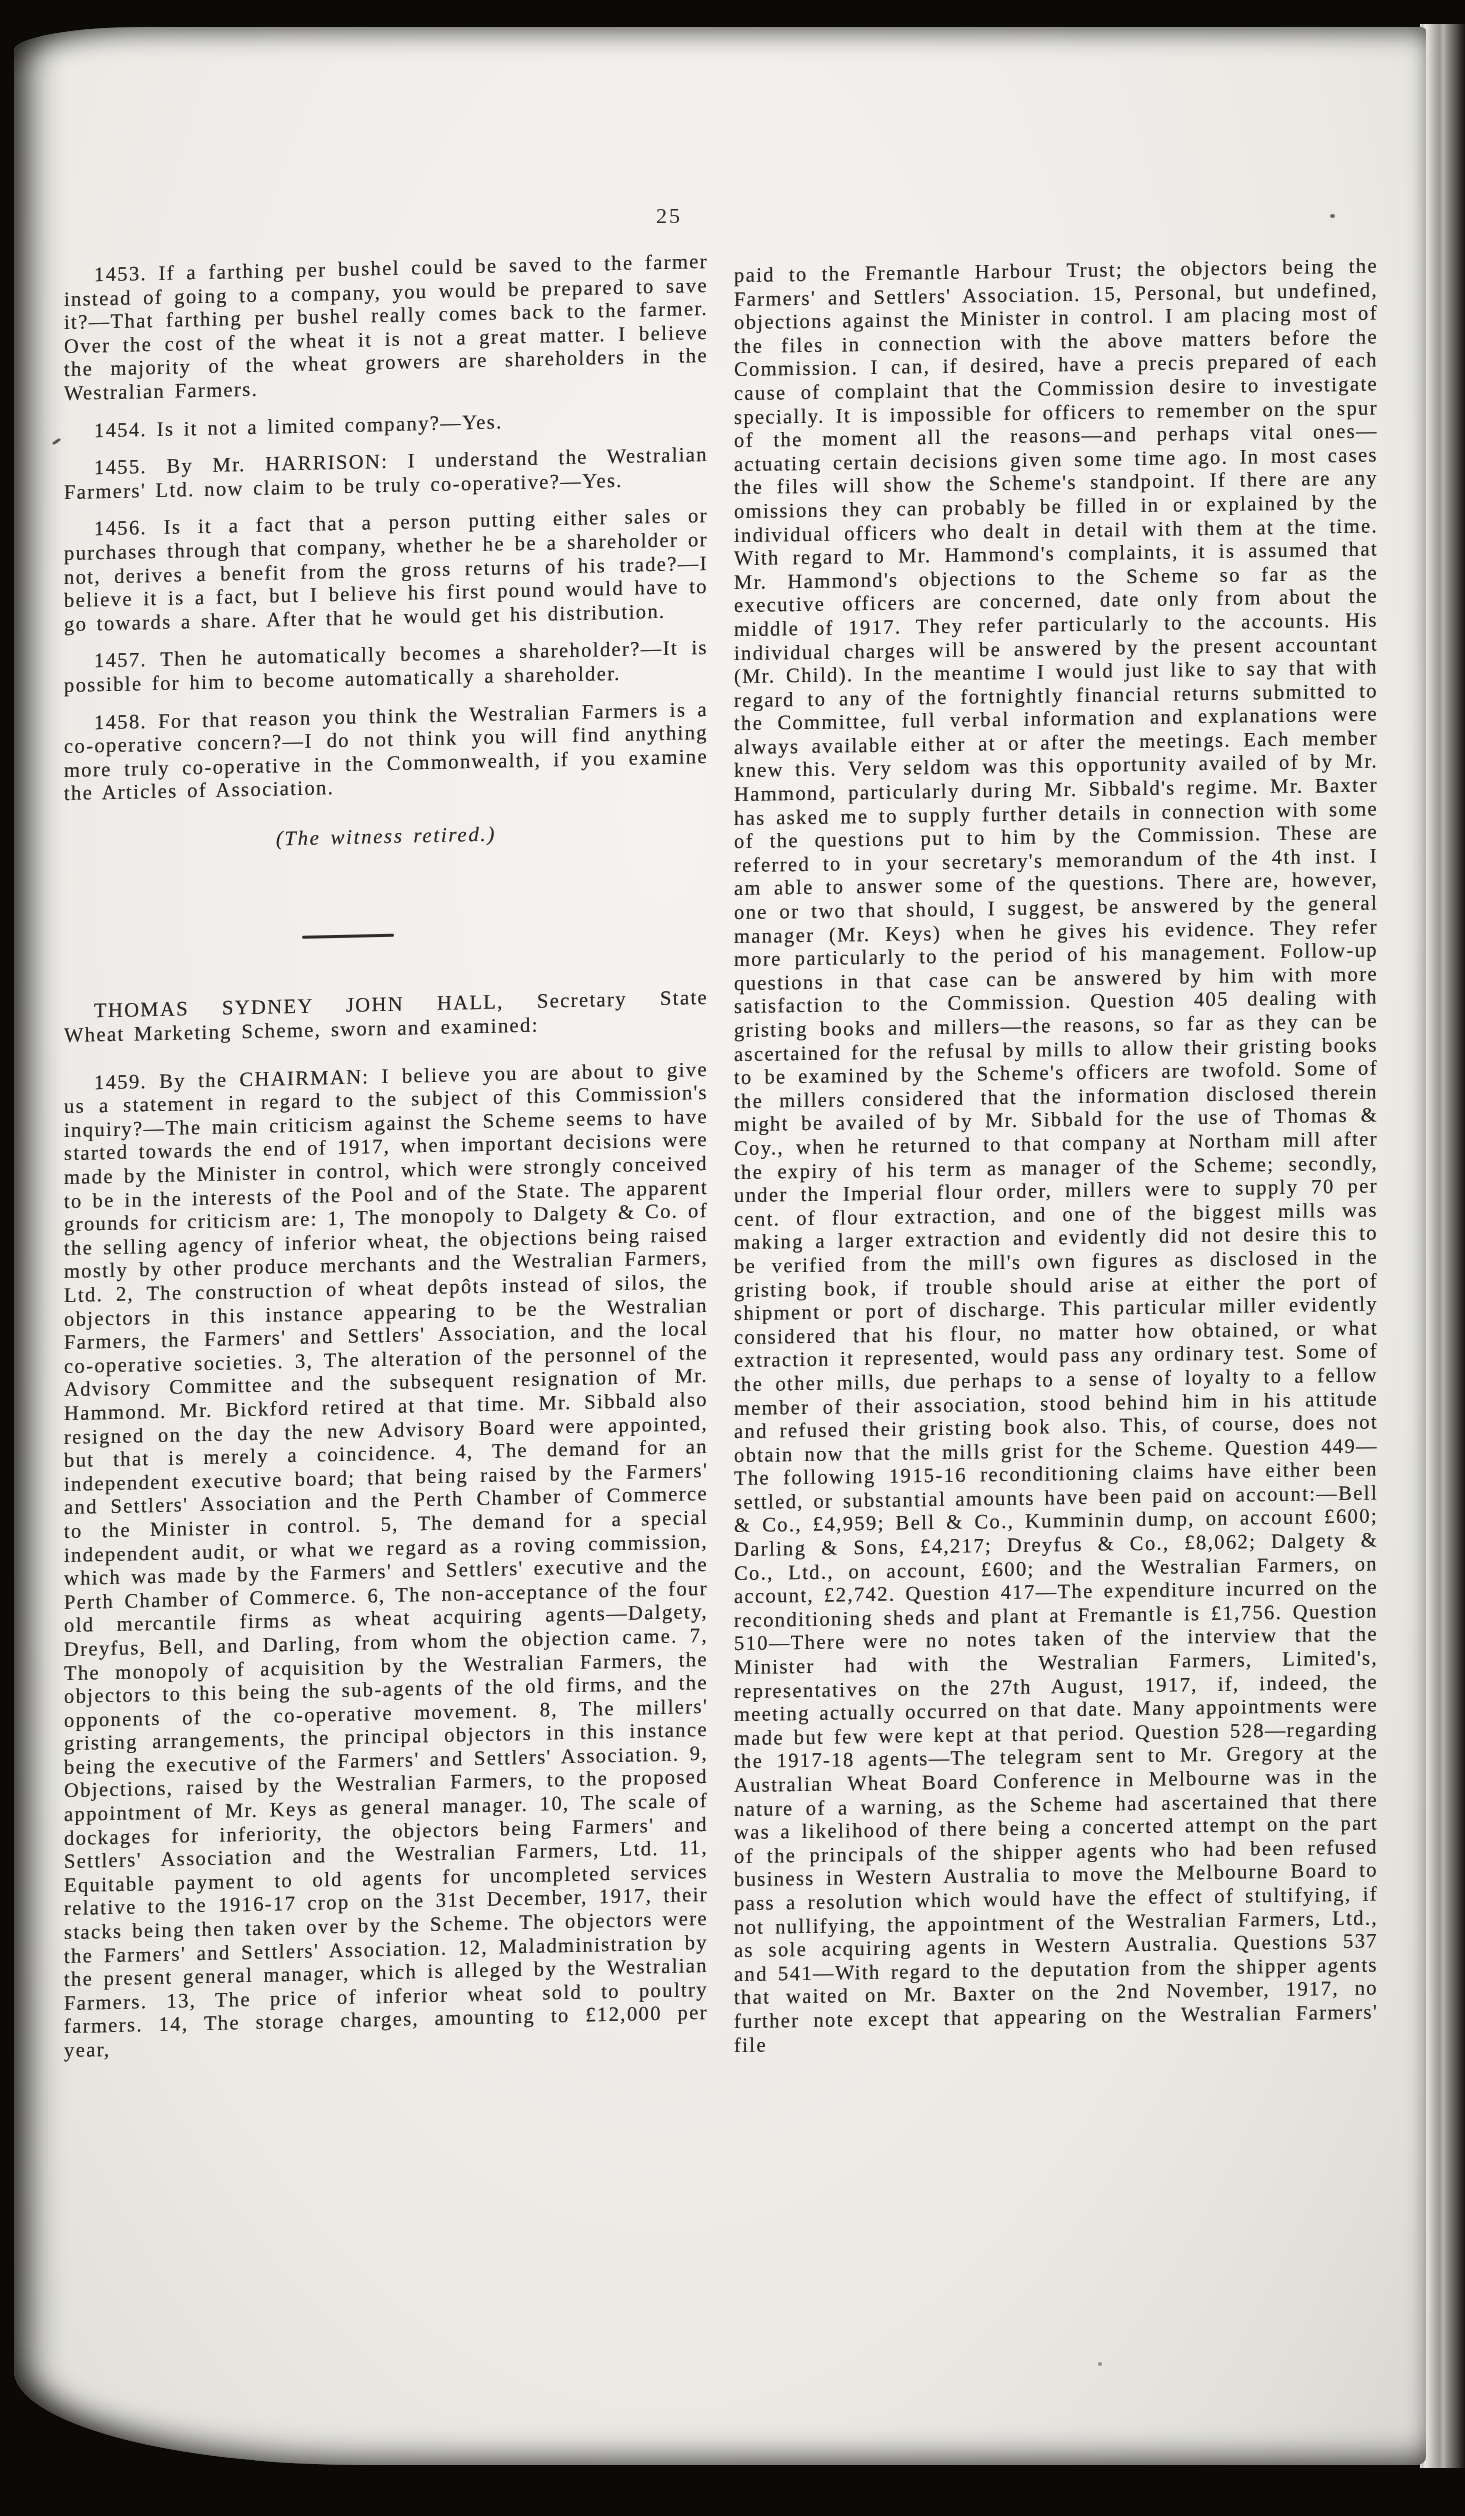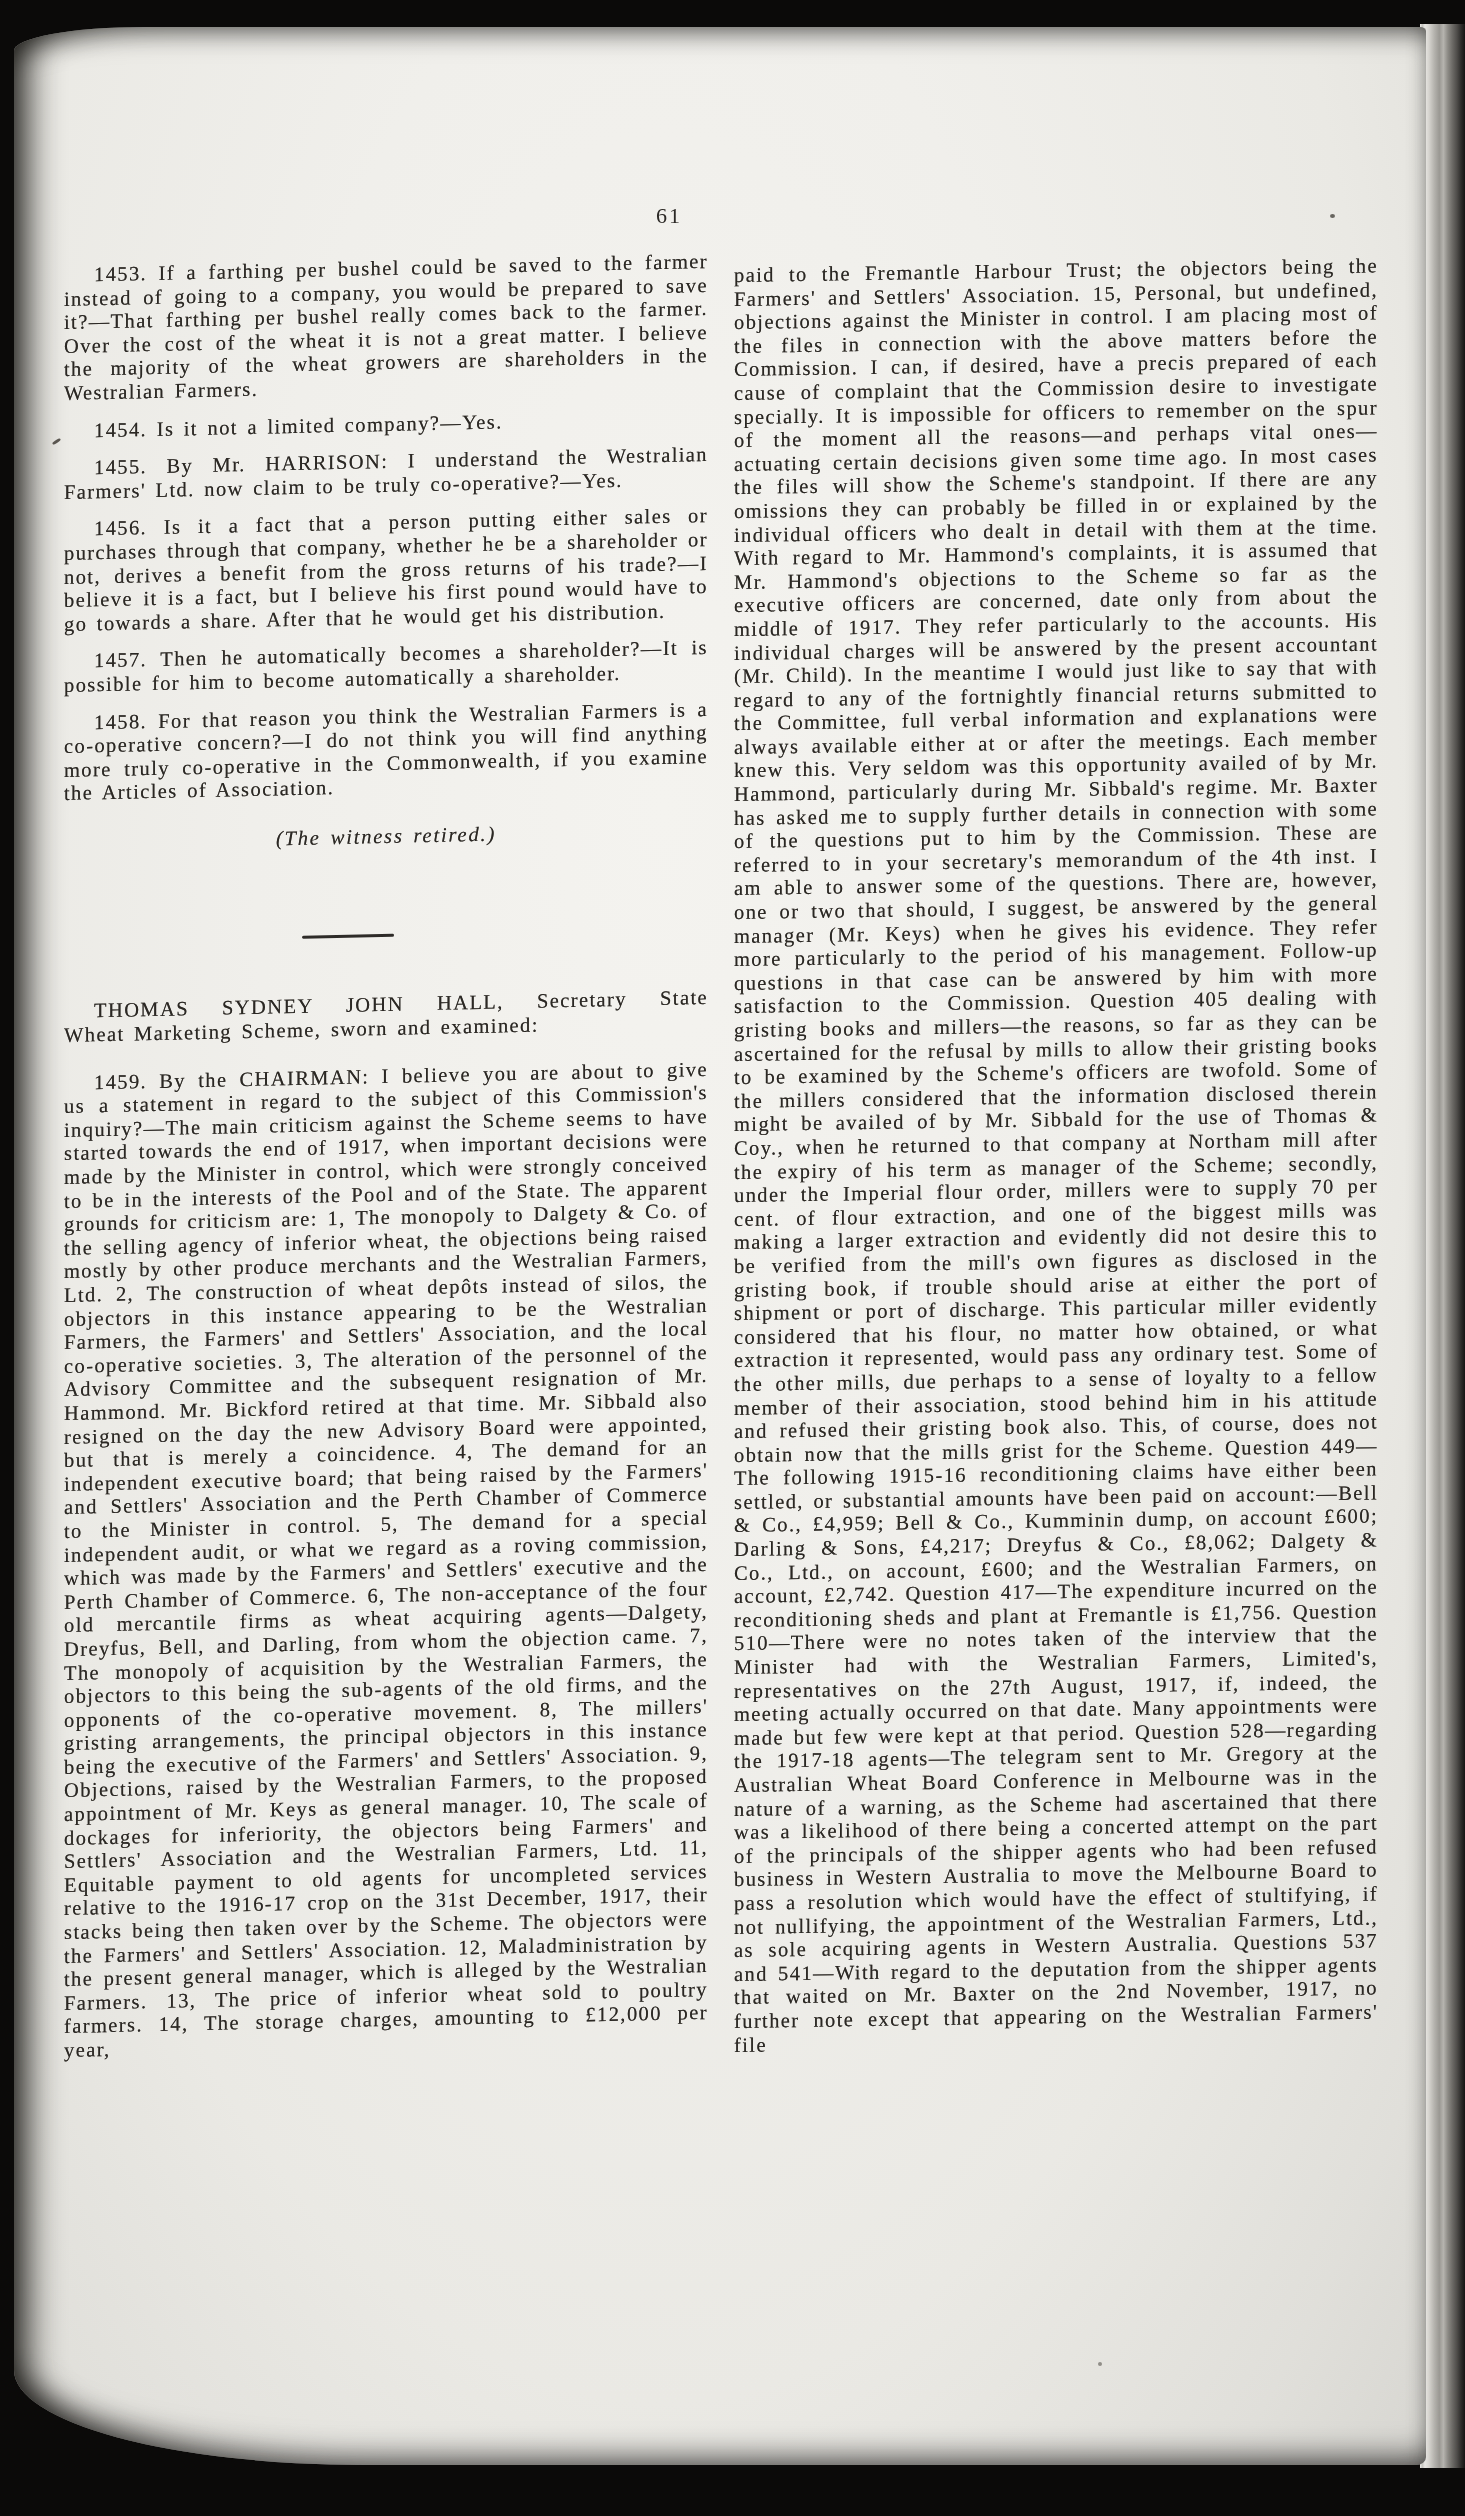--- a/index.html
+++ b/index.html
@@ -111,21 +111,21 @@
 </style>
 </head>
 <body>
 
 <div class="scan">
 
   <div class="edge-stack"></div>
 
   <div class="page">
 
-    <div class="page-number">61</div>
+    <div class="page-number">25</div>
 
     <div class="columns">
 
       <div class="col col-left">
         <p class="qa">1453. If a farthing per bushel could be saved to the farmer instead of going to a company, you would be prepared to save it?—That farthing per bushel really comes back to the farmer. Over the cost of the wheat it is not a great matter. I believe the majority of the wheat growers are shareholders in the Westralian Farmers.</p>
         <p class="qa">1454. Is it not a limited company?—Yes.</p>
         <p class="qa">1455. By Mr. HARRISON: I understand the Westralian Farmers' Ltd. now claim to be truly co-operative?—Yes.</p>
         <p class="qa">1456. Is it a fact that a person putting either sales or purchases through that company, whether he be a shareholder or not, derives a benefit from the gross returns of his trade?—I believe it is a fact, but I believe his first pound would have to go towards a share. After that he would get his distribution.</p>
         <p class="qa">1457. Then he automatically becomes a shareholder?—It is possible for him to become automatically a shareholder.</p>
         <p class="qa">1458. For that reason you think the Westralian Farmers is a co-operative concern?—I do not think you will find anything more truly co-operative in the Commonwealth, if you examine the Articles of Association.</p>

